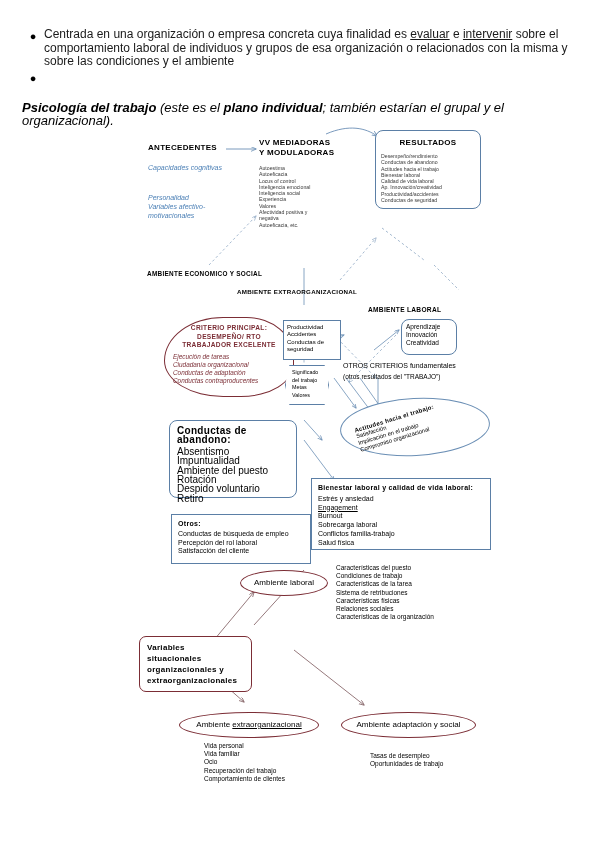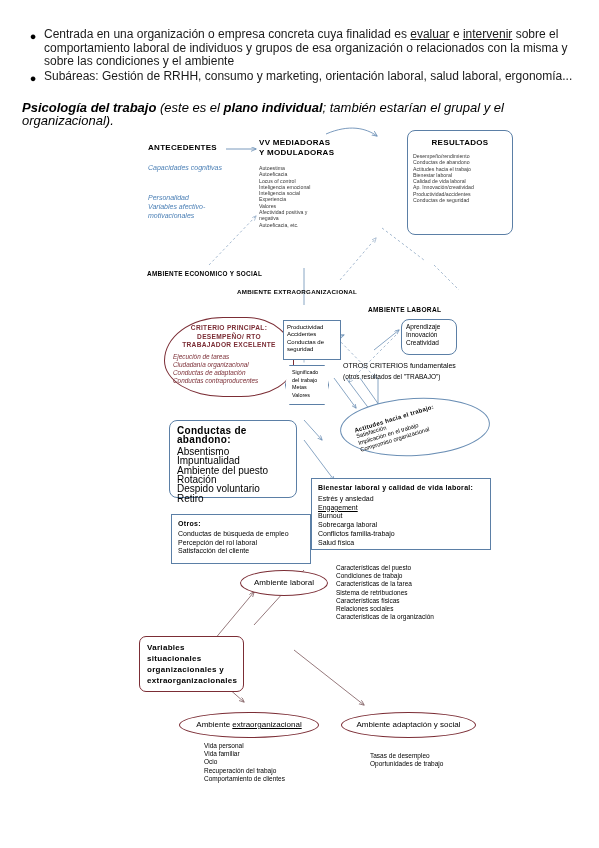--- a/index.html
+++ b/index.html
@@ -59,21 +59,20 @@
 
 <div class="page">
 
   <div class="text-block">
     <div class="bullet-row">
       <div class="bullet-dot">●</div>
       <div class="bullet-txt" id="b1"><span>Centrada en una organización o empresa concreta cuya finalidad es </span><span class="u">evaluar</span><span> e </span><span class="u">intervenir</span><span> sobre el comportamiento laboral de individuos y grupos de esa organización o relacionados con la misma y sobre las condiciones y el ambiente</span></div>
     </div>
     <div class="bullet-row">
       <div class="bullet-dot">●</div>
-      <div class="bullet-txt" id="b2"><span>Subáreas: Gestión de RRHH, consumo y marketing, orientación laboral, salud laboral, ergonomía...</span></div>
     </div>
     <div class="closing" id="closing"><span class="b">Psicología del trabajo</span><span> (este es el </span><span class="b">plano individual</span><span>; también estarían el grupal y el organizacional).</span></div>
   </div>
 
   <div class="diagram">
 
     <svg class="wires" viewBox="0 0 599 728" preserveAspectRatio="none">
       <defs>
         <marker id="ah" markerWidth="7" markerHeight="7" refX="5.6" refY="2.6" orient="auto">
           <path d="M0,0 L6,2.6 L0,5.2" fill="none" stroke="#6b8fb5" stroke-width="0.9"></path>
@@ -136,21 +135,21 @@
     <div class="lbl blue-it t7" style="left:144px;top:44px;width:110px;">Capacidades cognitivas</div>
 
     <div class="lbl blue-it t7" style="left:144px;top:74px;width:110px;">Personalidad
 Variables afectivo-
 motivacionales</div>
 
     <div class="lbl hdr-bold t8" style="left:255px;top:18px;width:80px;">VV MEDIADORAS
 Y MODULADORAS</div>
     <ul class="plain lbl tiny" id="mediadoras-list" style="left:255px;top:45px;width:72px;"><li>Autoestima</li><li>Autoeficacia</li><li>Locus of control</li><li>Inteligencia emocional</li><li>Inteligencia social</li><li>Experiencia</li><li>Valores</li><li>Afectividad positiva y</li><li>negativa</li><li>Autoeficacia, etc.</li></ul>
 
-    <div class="node blue-box" style="left:371px;top:10px;width:106px;height:105px;margin-left:32px;">
+    <div class="node blue-box" style="left:371px;top:10px;width:106px;height:79px;">
       <div class="hdr-bold t8" style="text-align:center;margin-top:7px;">RESULTADOS</div>
       <ul class="plain tiny" id="resultados-list" style="margin:5px 0 0 5px;">
           <li>Desempeño/rendimiento</li>
           <li>Conductas de abandono</li>
           <li>Actitudes hacia el trabajo</li>
           <li>Bienestar laboral</li>
           <li>Calidad de vida laboral</li>
           <li>Ap. Innovación/creatividad</li>
           <li>Productividad/accidentes</li>
           <li>Conductas de seguridad</li>
@@ -244,21 +243,21 @@
           <li>Percepción del rol laboral</li>
           <li>Satisfacción del cliente</li>
         </ul>
     </div>
 
     <div class="node ellipse-maroon" style="left:236px;top:450px;width:88px;height:26px;">
       <span class="t8">Ambiente laboral</span>
     </div>
     <ul class="plain lbl t65" id="amb-laboral-list" style="left:332px;top:444px;"><li>Características del puesto</li><li>Condiciones de trabajo</li><li>Características de la tarea</li><li>Sistema de retribuciones</li><li>Características físicas</li><li>Relaciones sociales</li><li>Características de la organización</li></ul>
 
-    <div class="node" style="left:135px;top:516px;width:105px;height:56px;border:1.4px solid #7b2d35;border-radius:7px;background:#fff;">
+    <div class="node" style="left:135px;top:516px;width:113px;height:56px;border:1.4px solid #7b2d35;border-radius:7px;background:#fff;">
       <ul class="plain hdr-bold t8" id="varsit-list" style="margin:5px 0 0 7px;line-height:11px;">
           <li>Variables</li>
           <li>situacionales</li>
           <li>organizacionales y</li>
           <li>extraorganizacionales</li>
         </ul>
     </div>
 
     <div class="node ellipse-maroon" style="left:175px;top:592px;width:140px;height:26px;">
       <span class="t8">

